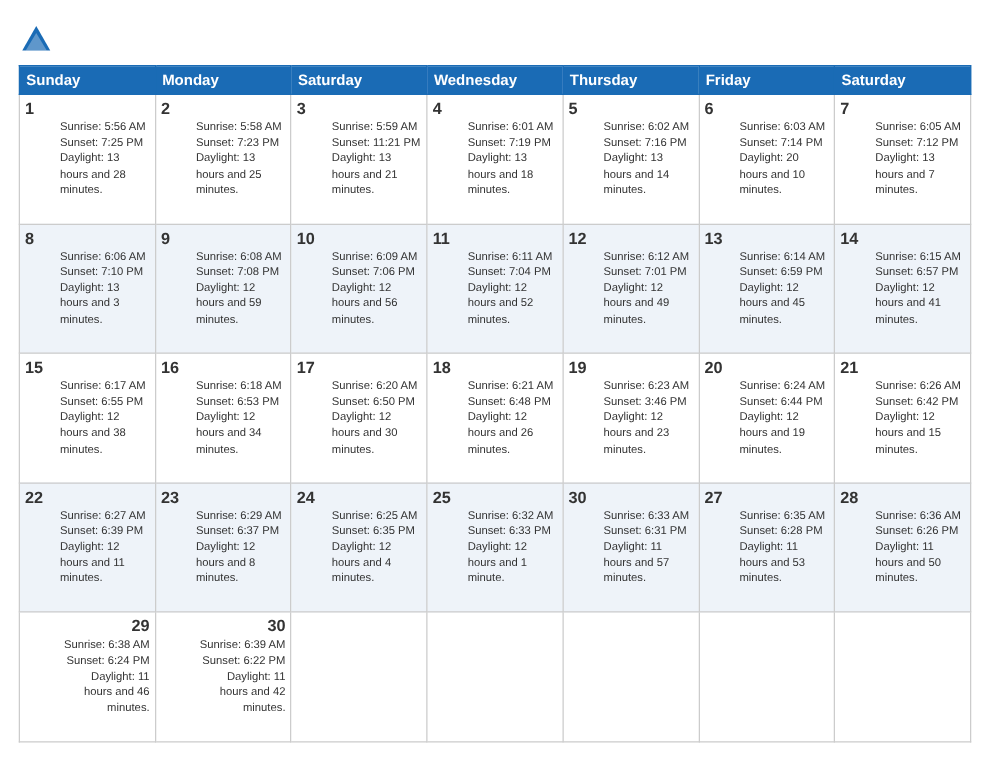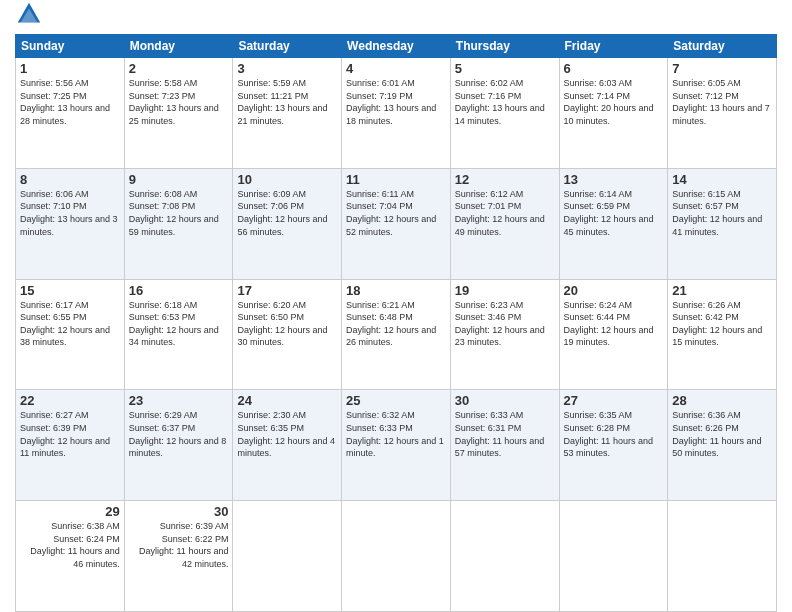--- a/index.html
+++ b/index.html
@@ -6,21 +6,21 @@
     body {
       font-family: Arial, sans-serif;
       background: #fff;
       width: 792px;
       height: 612px;
       overflow: hidden;
     }
     .page {
       width: 792px;
       height: 612px;
-      padding: 0 15px;
+      padding: 18px 15px;
       display: flex;
       flex-direction: column;
     }
     .header {
       display: flex;
       justify-content: space-between;
       align-items: flex-start;
       margin-bottom: 6px;
     }
     .logo {
@@ -83,20 +83,21 @@
     .day-num {
       font-size: 13px;
       font-weight: bold;
       display: block;
       margin-bottom: 1px;
     }
     .cell-text {
       font-size: 9px;
       line-height: 1.4;
       color: #333;
+      margin-left: 28px;
     }
     .empty-cell {
       background: #f5f5f5;
     }
     .row-alt td {
       background: #eef3f9;
     }
   </style>
 </head>
 <body>
@@ -319,21 +320,21 @@
           <span class="day-num">23</span>
           <div class="cell-text">
             <span>Sunrise: 6:29 AM</span><br>
             <span>Sunset: 6:37 PM</span><br>
             <span>Daylight: 12 hours and 8 minutes.</span>
           </div>
         </td>
           <td>
           <span class="day-num">24</span>
           <div class="cell-text">
-            <span>Sunrise: 2:30 AM</span><br>
+            <span>Sunrise: 6:25 AM</span><br>
             <span>Sunset: 6:35 PM</span><br>
             <span>Daylight: 12 hours and 4 minutes.</span>
           </div>
         </td>
           <td>
           <span class="day-num">25</span>
           <div class="cell-text">
             <span>Sunrise: 6:32 AM</span><br>
             <span>Sunset: 6:33 PM</span><br>
             <span>Daylight: 12 hours and 1 minute.</span>

